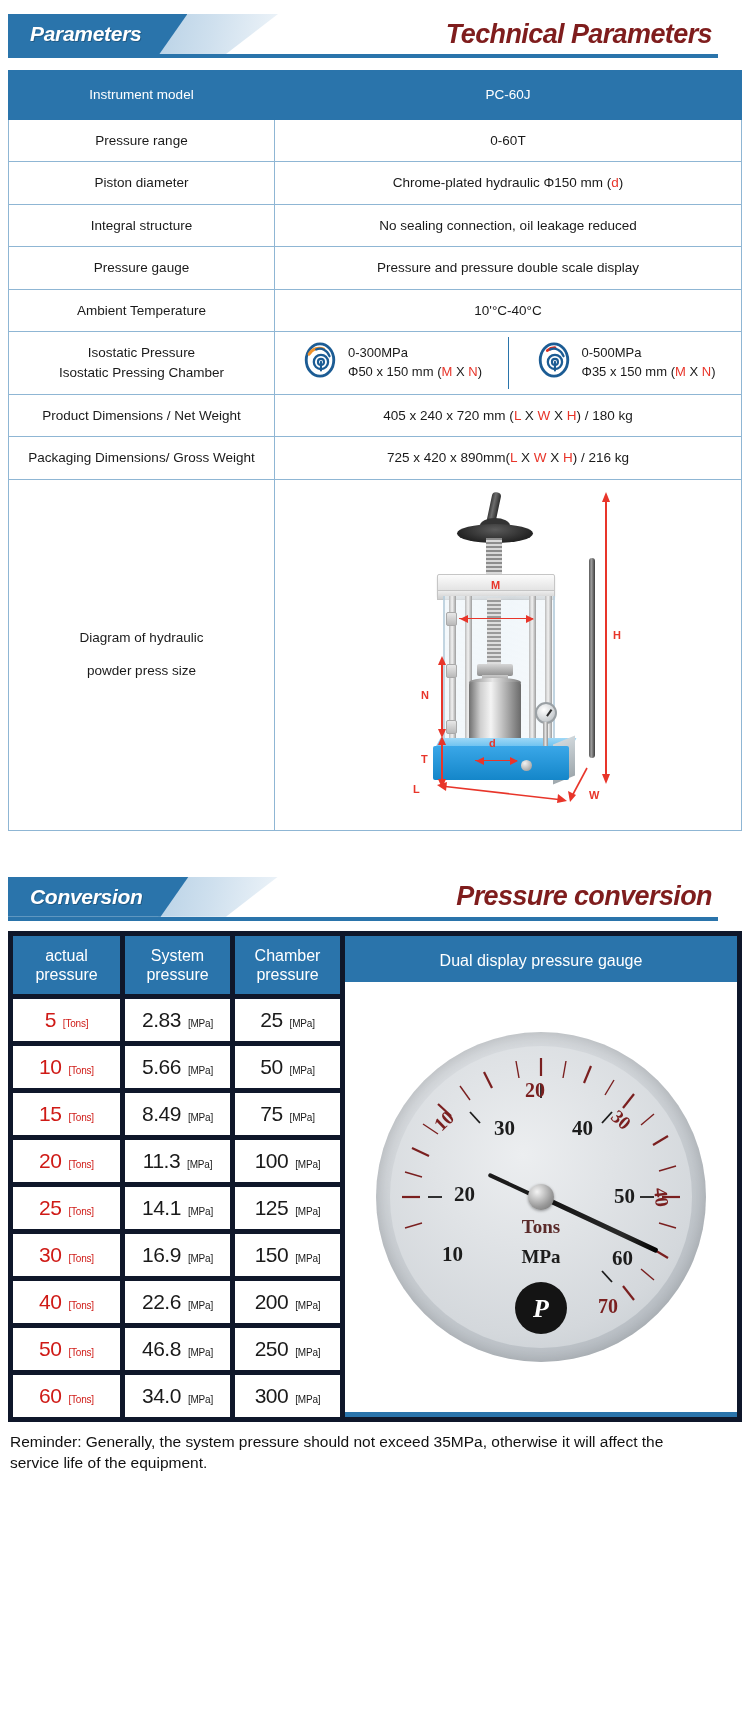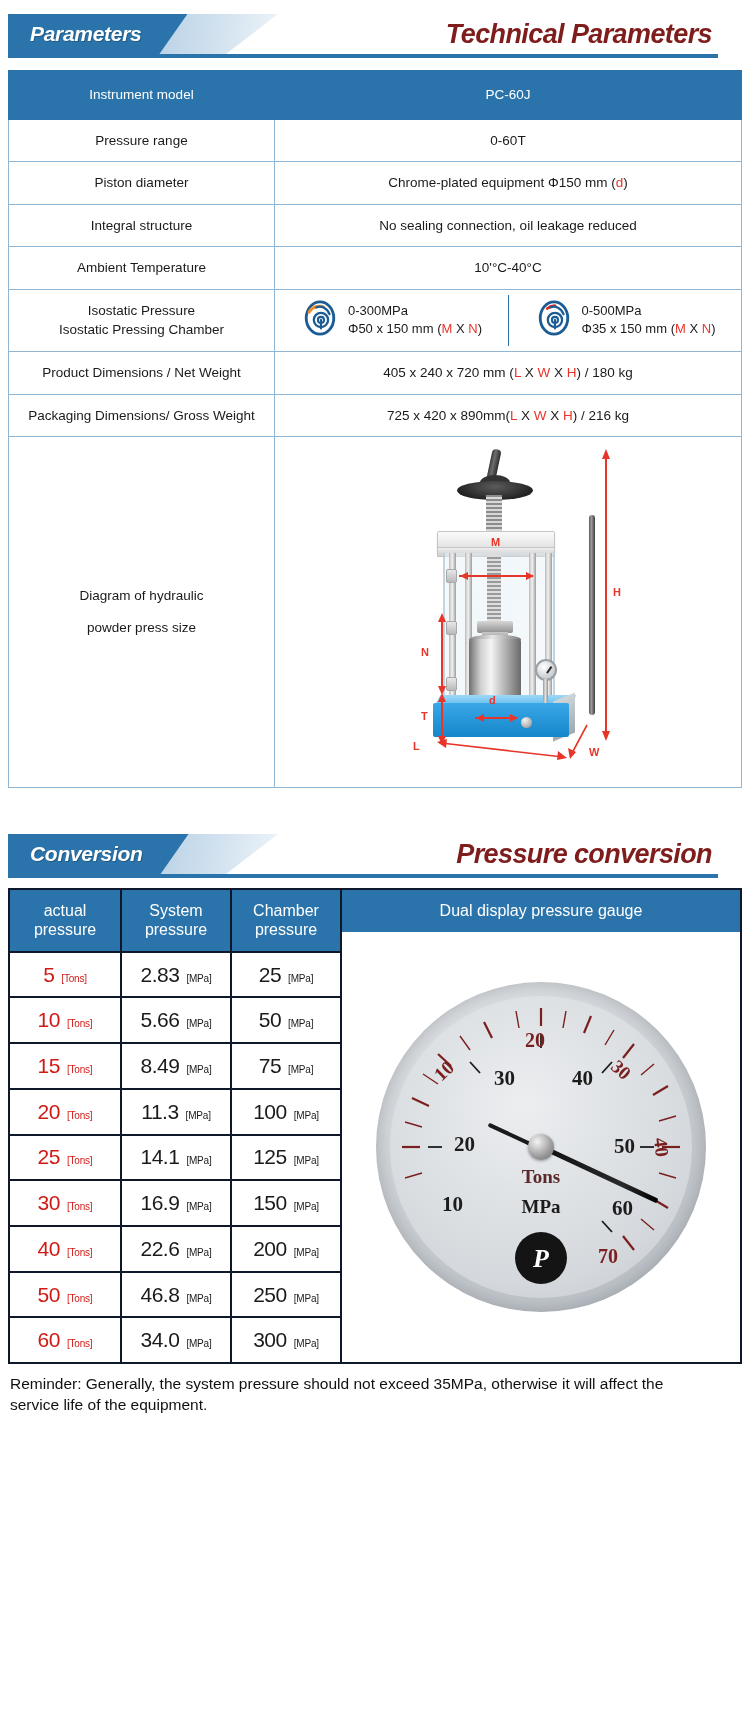--- a/index.html
+++ b/index.html
@@ -156,21 +156,21 @@
   .arrow-h { height: 1.6px; }
 
   
   .conv-table {
     width: 734px;
     margin: 10px 8px 0 8px;
     border-collapse: collapse;
     table-layout: fixed;
   }
   .conv-table td {
-    border: 2px solid #0f172a;
+    border: 5px solid #0f172a;
     text-align: center;
     vertical-align: middle;
     padding: 9px 4px;
   }
   .conv-table tr.head td {
     background: #2a74ab;
     color: #fff;
     font-size: 16px;
     line-height: 1.2;
     padding: 10px 4px;
@@ -269,28 +269,32 @@
         <td>PC-60J</td>
       </tr>
 
       <tr>
         <td class="col-label">Pressure range</td>
         <td>0-60T</td>
       </tr>
 
       <tr>
         <td class="col-label">Piston diameter</td>
-        <td><span>Chrome-plated equipment  Φ150 mm (</span><span class="red">d</span><span>)</span></td>
+        <td><span>Chrome-plated hydraulic  Φ150 mm (</span><span class="red">d</span><span>)</span></td>
       </tr>
 
       <tr>
         <td class="col-label">Integral structure</td>
         <td>No sealing connection, oil leakage reduced</td>
       </tr>
 
+      <tr>
+        <td class="col-label">Pressure gauge</td>
+        <td>Pressure and pressure double scale display</td>
+      </tr>
 
 
 
       <tr>
         <td class="col-label">Ambient Temperature</td>
         <td>10'°C-40°C</td>
       </tr>
 
       <tr>
         <td class="col-label">

